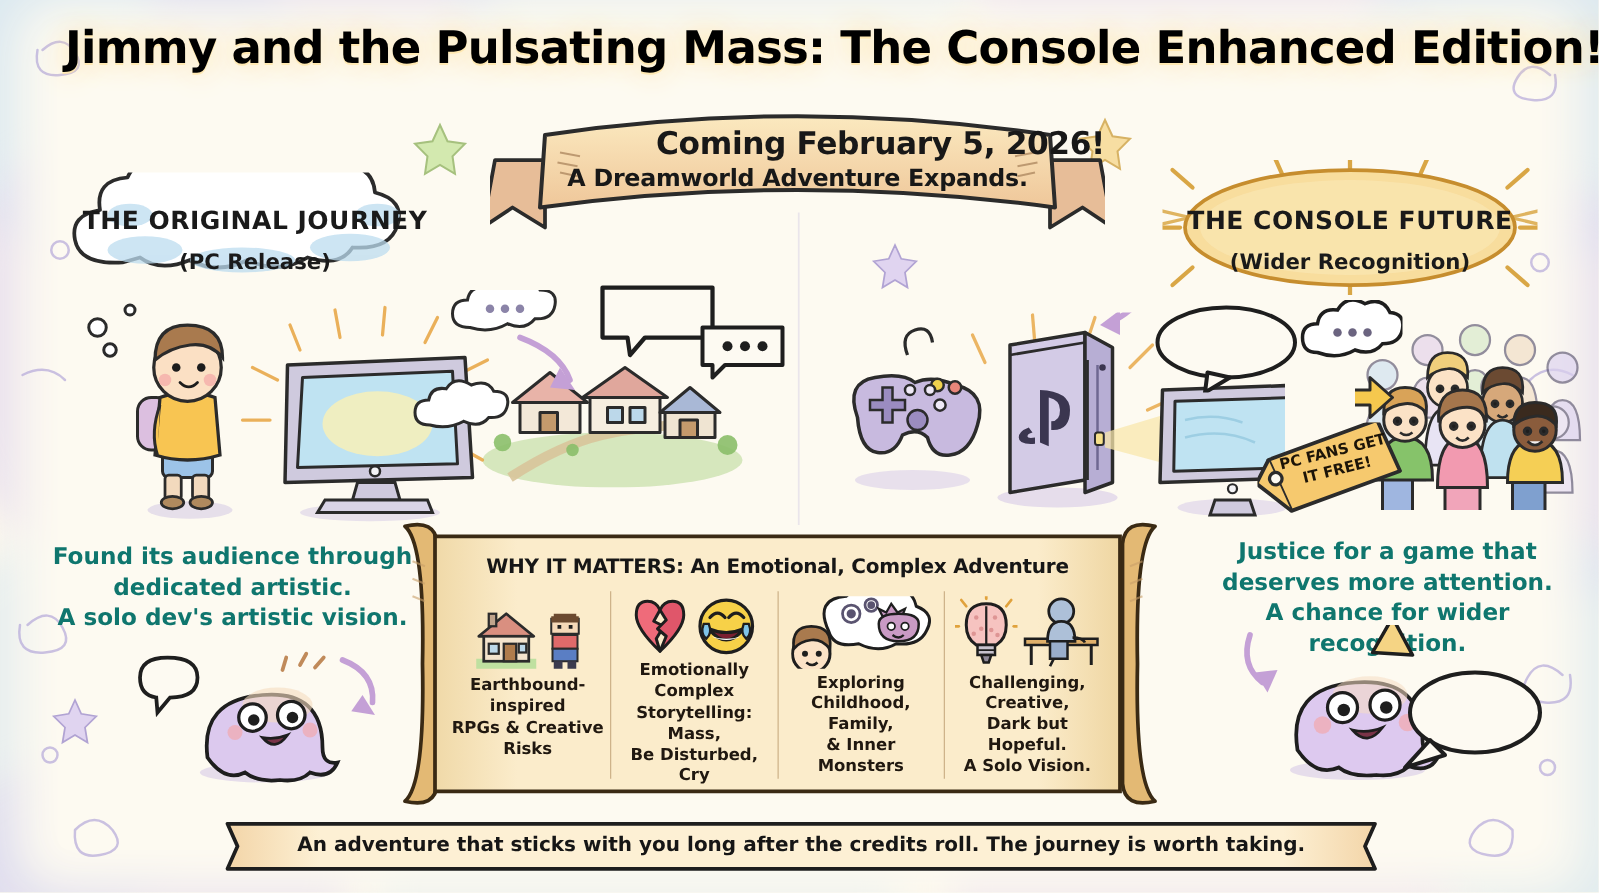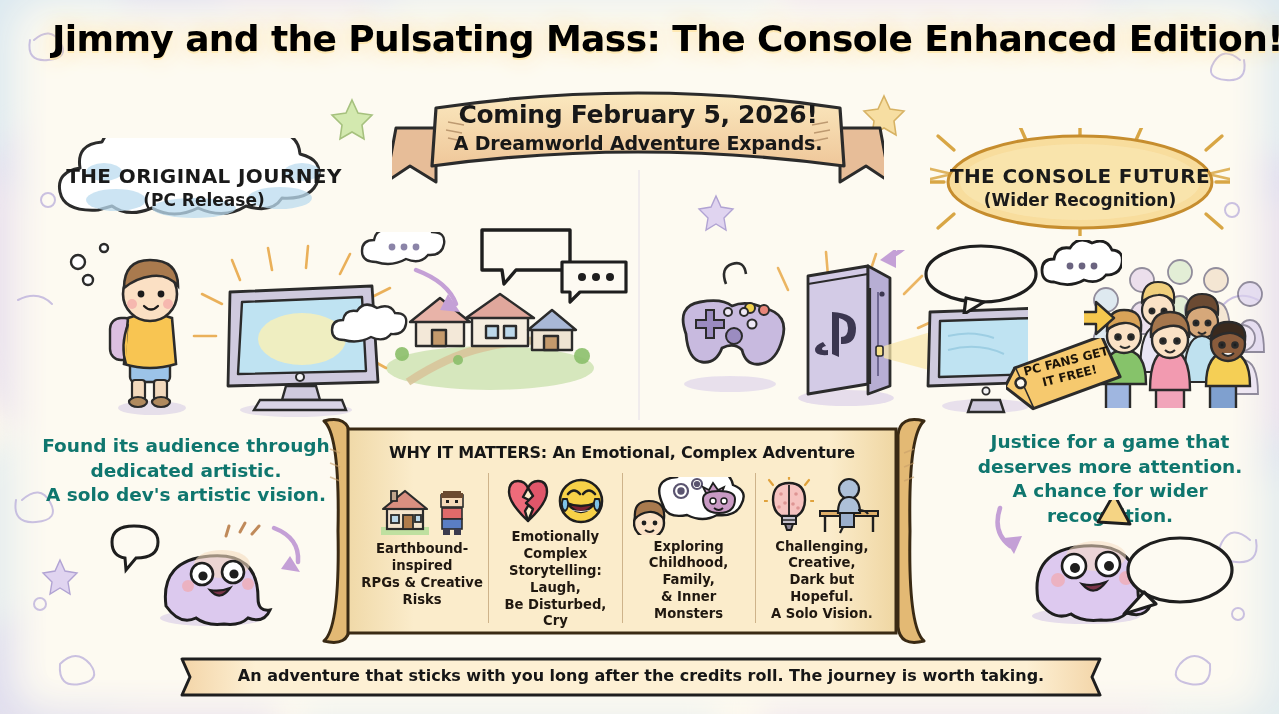--- a/index.html
+++ b/index.html
@@ -39,30 +39,30 @@
     z-index: 30;
     margin-left: 28px;
   }
 
   
   #ribbon { position: absolute; left: 392px; top: 86px; width: 492px; height: 98px; z-index: 28; }
   #ribbon .rib-text {
     position: absolute; left: 0; top: 14px; width: 100%;
     text-align: center; color: #181818; font-weight: 700;
   }
-  #ribbon .l1 { font-size: 25px; letter-spacing: -.3px; }
+  #ribbon .l1 { font-size: 25px; letter-spacing: -.3px; text-align: right; }
   #ribbon .l2 { font-size: 19px; margin-top: 3px; letter-spacing: -.2px; text-align: center; }
 
   
   .head-text {
     position: absolute; text-align: center; color: #1a1a1a; font-weight: 700;
     width: 100%; left: 0;
   }
   .head-text .h1 { font-size: 20px; letter-spacing: .4px; }
-  .head-text .h2 { font-size: 17px; margin-top: 2px; }
+  .head-text .h2 { font-size: 17px; margin-top: 12px; }
 
   #left-cloud { position: absolute; left: 44px; top: 138px; width: 320px; height: 92px; z-index: 14; }
   #left-cloud .head-text { top: 26px; }
   #right-sun { position: absolute; left: 930px; top: 128px; width: 300px; height: 108px; z-index: 14; }
   #right-sun .head-text { top: 36px; }
 
   
   .body-copy {
     position: absolute; text-align: center; color: #0f766e;
     font-weight: 700; font-size: 18.5px; line-height: 1.33;
@@ -654,21 +654,21 @@
             <path d="M11 19 q6 -7 12 0" stroke="#1e1e1e" stroke-width="2.6" fill="none" stroke-linecap="round"></path>
             <path d="M26 19 q6 -7 12 0" stroke="#1e1e1e" stroke-width="2.6" fill="none" stroke-linecap="round"></path>
             <path d="M10 28 q14 18 28 0 q-14 6 -28 0z" fill="#7a2030" stroke="#1e1e1e" stroke-width="2.4" stroke-linejoin="round"></path>
             <path d="M12 34 q12 6 24 0 q-12 4 -24 0z" fill="#ffffff"></path>
             <path d="M6 24 q-3 8 2 12 q5 -4 2 -12z" fill="#7fc4e8" stroke="#1e1e1e" stroke-width="1.8"></path>
             <path d="M42 24 q3 8 -2 12 q-5 -4 -2 -12z" fill="#7fc4e8" stroke="#1e1e1e" stroke-width="1.8"></path>
           </svg>
         </div>
         <div class="cap">
           <div>Emotionally Complex</div>
-          <div>Storytelling: Laugh,</div>
+          <div>Storytelling: Mass,</div>
           <div>Be Disturbed, Cry</div>
         </div>
       </div>
 
       <div class="panel">
         <div class="art">
           <svg width="112" height="58" viewBox="0 0 112 58">
             <path d="M30 28 q-12 -26 14 -28 q14 -14 30 -4 q22 -6 26 12 q16 6 8 20 q-6 12 -24 10 q-14 8 -30 0 q-20 4 -24 -10z" fill="#ffffff" stroke="#1e1e1e" stroke-width="2.4"></path>
             <g fill="none" stroke="#5a5470" stroke-width="2.2">
               <circle cx="48" cy="14" r="7"></circle>

